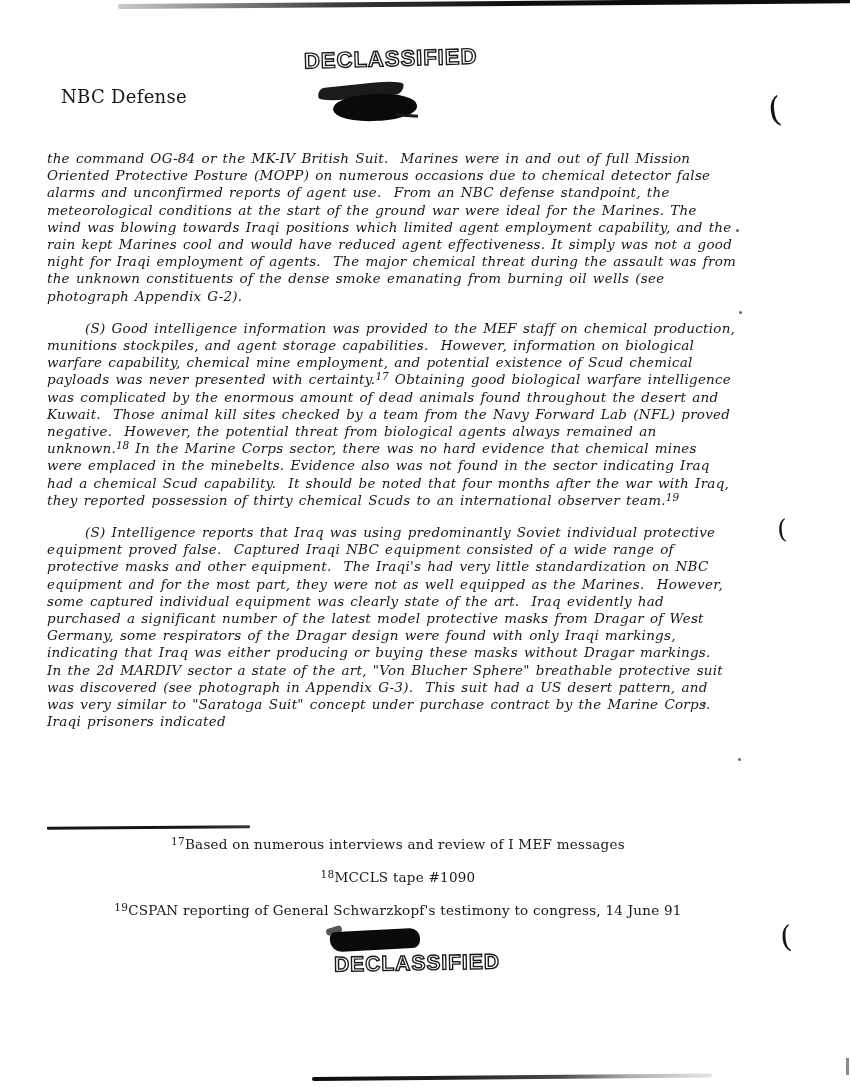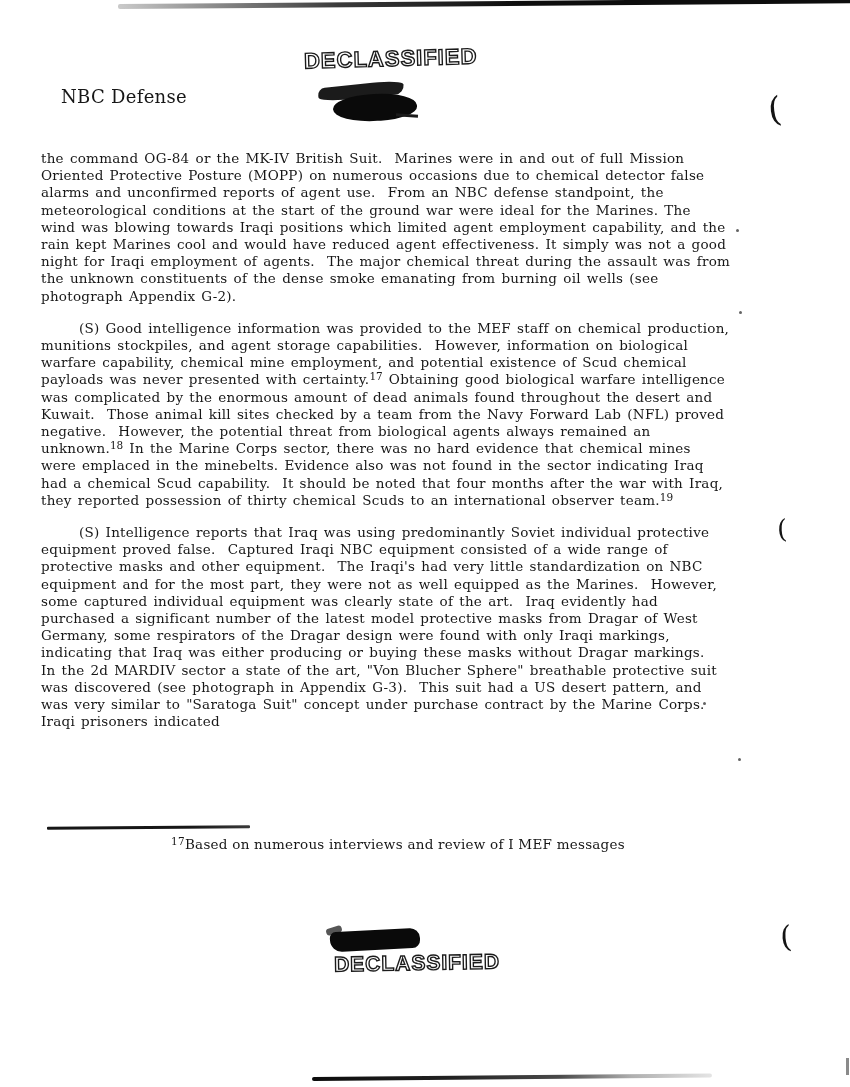--- a/index.html
+++ b/index.html
@@ -59,22 +59,22 @@
   }
   
   .paren {
     position:absolute; font-family:"DejaVu Serif", serif; color:#141414; line-height:1;
   }
   .paren-1 { left:768px; top:92px;  font-size:34px; transform:rotate(-7deg); }
   .paren-2 { left:777px; top:516px; font-size:26px; transform:rotate(-3deg); }
   .paren-3 { left:780px; top:922px; font-size:30px; transform:rotate(-5deg); }
   
   #body-text {
-    position:absolute; left:41px; top:150px; width:690px;
-    font-size:13.5px; line-height:17.2px; letter-spacing:.25px; word-spacing:1.5px;
+    position:absolute; left:47px; top:150px; width:690px;
+    font-size:13.5px; line-height:17.2px; letter-spacing:.25px; word-spacing:1.5px;font-style:italic;
   }
   .para { margin:0 0 15px 0; white-space:pre-wrap; }
   .para.indent { text-indent:38px; }
   sup.fn-ref {
     font-size:10.5px; line-height:0; vertical-align:4px; letter-spacing:0;
   }
   
   .fn-sep {
     position:absolute; left:47px; top:826px; width:203px; height:3px;
     background:linear-gradient(to right, #161616 70%, #3a3a3a); transform:rotate(-0.4deg);
@@ -111,20 +111,22 @@
 
   <div id="body-text">
       <div class="para">the command OG-84 or the MK-IV British Suit.  Marines were in and out of full Mission Oriented Protective Posture (MOPP) on numerous occasions due to chemical detector false alarms and unconfirmed reports of agent use.  From an NBC defense standpoint, the meteorological conditions at the start of the ground war were ideal for the Marines. The wind was blowing towards Iraqi positions which limited agent employment capability, and the rain kept Marines cool and would have reduced agent effectiveness. It simply was not a good night for Iraqi employment of agents.  The major chemical threat during the assault was from the unknown constituents of the dense smoke emanating from burning oil wells (see photograph Appendix G-2).</div>
       <div class="para indent">(S) Good intelligence information was provided to the MEF staff on chemical production, munitions stockpiles, and agent storage capabilities.  However, information on biological warfare capability, chemical mine employment, and potential existence of Scud chemical payloads was never presented with certainty.<sup class="fn-ref">17</sup> Obtaining good biological warfare intelligence was complicated by the enormous amount of dead animals found throughout the desert and Kuwait.  Those animal kill sites checked by a team from the Navy Forward Lab (NFL) proved negative.  However, the potential threat from biological agents always remained an unknown.<sup class="fn-ref">18</sup> In the Marine Corps sector, there was no hard evidence that chemical mines were emplaced in the minebelts. Evidence also was not found in the sector indicating Iraq had a chemical Scud capability.  It should be noted that four months after the war with Iraq, they reported possession of thirty chemical Scuds to an international observer team.<sup class="fn-ref">19</sup></div>
       <div class="para indent">(S) Intelligence reports that Iraq was using predominantly Soviet individual protective equipment proved false.  Captured Iraqi NBC equipment consisted of a wide range of protective masks and other equipment.  The Iraqi's had very little standardization on NBC equipment and for the most part, they were not as well equipped as the Marines.  However, some captured individual equipment was clearly state of the art.  Iraq evidently had purchased a significant number of the latest model protective masks from Dragar of West Germany, some respirators of the Dragar design were found with only Iraqi markings, indicating that Iraq was either producing or buying these masks without Dragar markings.  In the 2d MARDIV sector a state of the art, "Von Blucher Sphere" breathable protective suit was discovered (see photograph in Appendix G-3).  This suit had a US desert pattern, and was very similar to "Saratoga Suit" concept under purchase contract by the Marine Corps.  Iraqi prisoners indicated</div>
     </div>
 
   <div class="fn-sep"></div>
   <div id="footnotes">
       <div class="fn-item"><sup>17</sup>Based on numerous interviews and review of I MEF messages</div>
+      <div class="fn-item"><sup>18</sup>MCCLS tape #1090</div>
+      <div class="fn-item"><sup>19</sup>CSPAN reporting of General Schwarzkopf's testimony to congress, 14 June 91</div>
     </div>
 
   <div class="redact-bottom-wisp" style="position:absolute;"></div>
   <div class="redact redact-bottom-main"></div>
   <div class="stamp stamp-bottom">DECLASSIFIED</div>
 
   <div class="scanline-bottom"></div>
   <div class="edge-tick"></div>
 
 </div>

